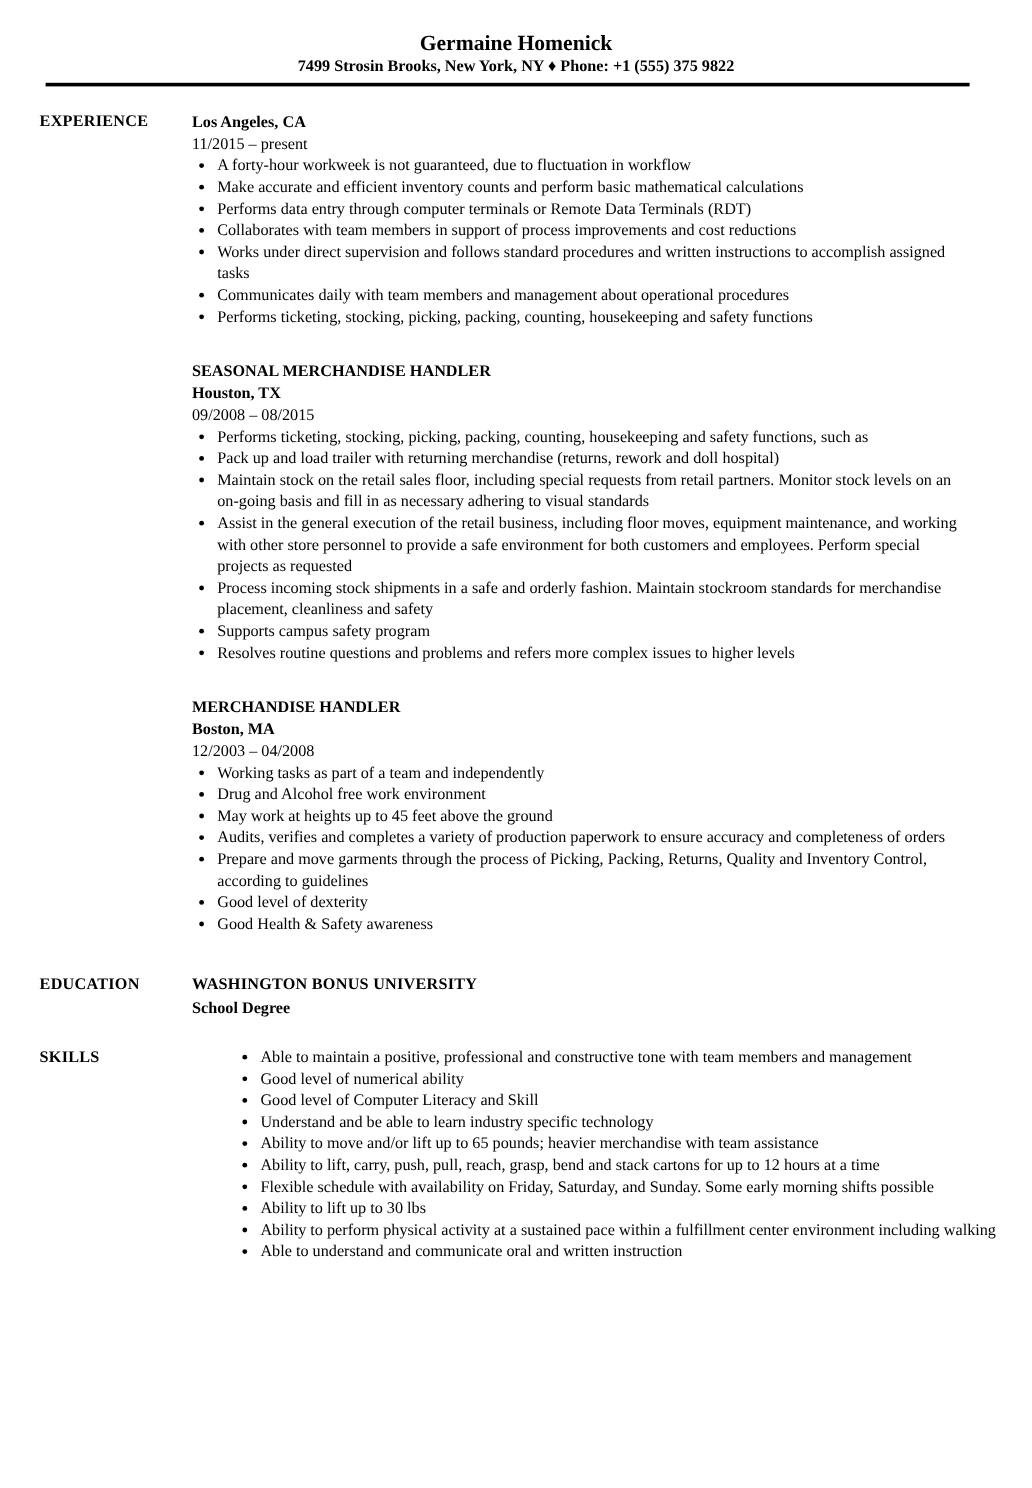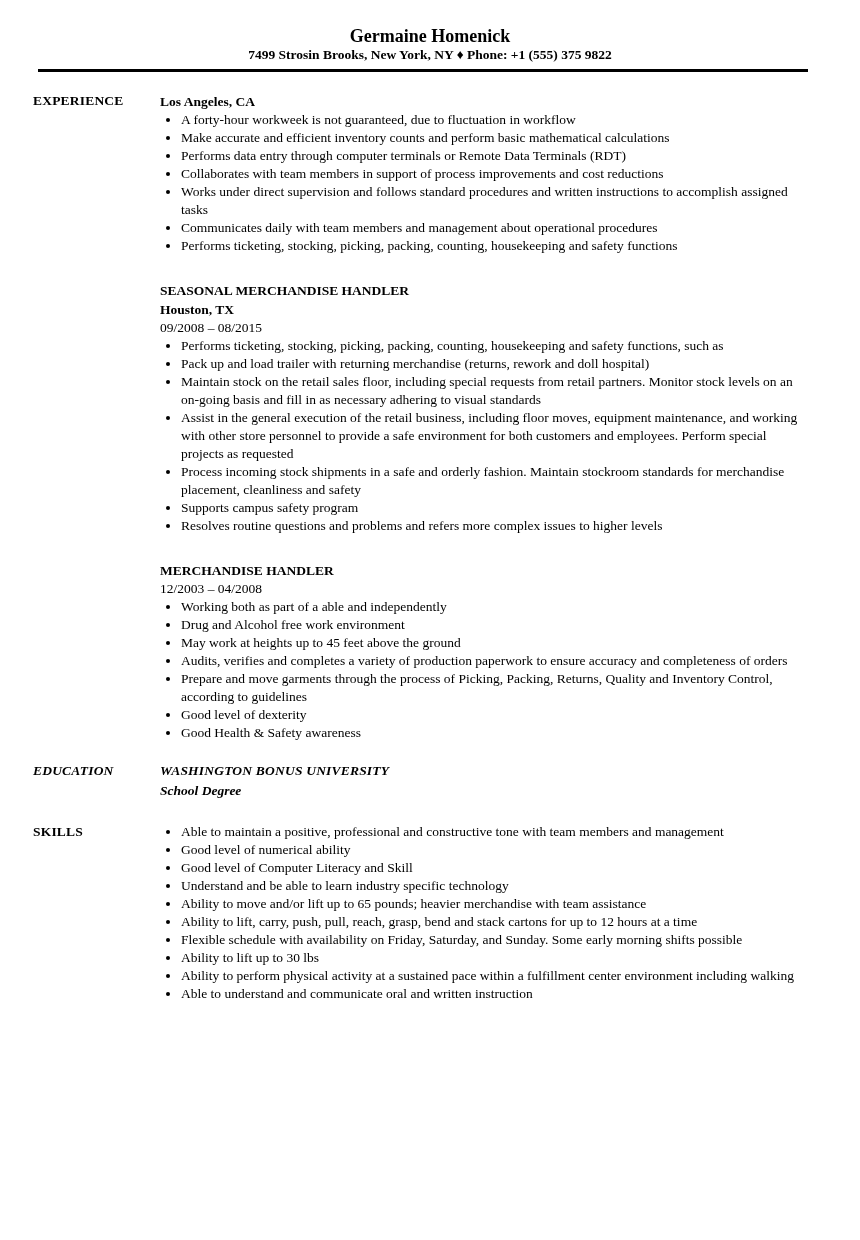--- a/index.html
+++ b/index.html
@@ -35,22 +35,22 @@
     height: 3px;
     background: #000000;
     margin: 6px 52px 0 38px;
   }
   
   .row {
     display: flex;
     align-items: flex-start;
   }
   .row-experience { margin-top: 20px; }
-  .row-education { margin-top: 20px; font-style: italic; }
-  .row-skills { margin-top: 23px; }
+  .row-education { margin-top: 32px; }
+  .row-skills { margin-top: 23px; gap: 36px; }
   .col-label {
     flex: 0 0 127px;
     margin-left: 33px;
     font-size: 13.5px;
     line-height: 18px;
     font-weight: bold;
     letter-spacing: 0.2px;
   }
   .col-content {
     width: 640px;
@@ -101,20 +101,21 @@
     <div class="contact">7499 Strosin Brooks, New York, NY ♦ Phone: +1 (555) 375 9822</div>
     <div class="rule"></div>
   </div>
 
   <div class="row row-experience">
     <div class="col-label">EXPERIENCE</div>
     <div class="col-content">
 
       <div class="job">
         <div class="job-location">Los Angeles, CA</div>
+        <div class="job-dates">11/2015 – present</div>
         <ul class="bullets">
           <li>A forty-hour workweek is not guaranteed, due to fluctuation in workflow</li>
           <li>Make accurate and efficient inventory counts and perform basic mathematical calculations</li>
           <li>Performs data entry through computer terminals or Remote Data Terminals (RDT)</li>
           <li>Collaborates with team members in support of process improvements and cost reductions</li>
           <li>Works under direct supervision and follows standard procedures and written instructions to accomplish assigned tasks</li>
           <li>Communicates daily with team members and management about operational procedures</li>
           <li>Performs ticketing, stocking, picking, packing, counting, housekeeping and safety functions</li>
         </ul>
       </div>
@@ -129,23 +130,24 @@
           <li>Maintain stock on the retail sales floor, including special requests from retail partners. Monitor stock levels on an on-going basis and fill in as necessary adhering to visual standards</li>
           <li>Assist in the general execution of the retail business, including floor moves, equipment maintenance, and working with other store personnel to provide a safe environment for both customers and employees. Perform special projects as requested</li>
           <li>Process incoming stock shipments in a safe and orderly fashion. Maintain stockroom standards for merchandise placement, cleanliness and safety</li>
           <li>Supports campus safety program</li>
           <li>Resolves routine questions and problems and refers more complex issues to higher levels</li>
         </ul>
       </div>
 
       <div class="job">
         <div class="job-title">MERCHANDISE HANDLER</div>
+        <div class="job-location">Boston, MA</div>
         <div class="job-dates">12/2003 – 04/2008</div>
         <ul class="bullets">
-          <li>Working both as part of a able and independently</li>
+          <li>Working tasks as part of a team and independently</li>
           <li>Drug and Alcohol free work environment</li>
           <li>May work at heights up to 45 feet above the ground</li>
           <li>Audits, verifies and completes a variety of production paperwork to ensure accuracy and completeness of orders</li>
           <li>Prepare and move garments through the process of Picking, Packing, Returns, Quality and Inventory Control, according to guidelines</li>
           <li>Good level of dexterity</li>
           <li>Good Health &amp; Safety awareness</li>
         </ul>
       </div>
 
     </div>

